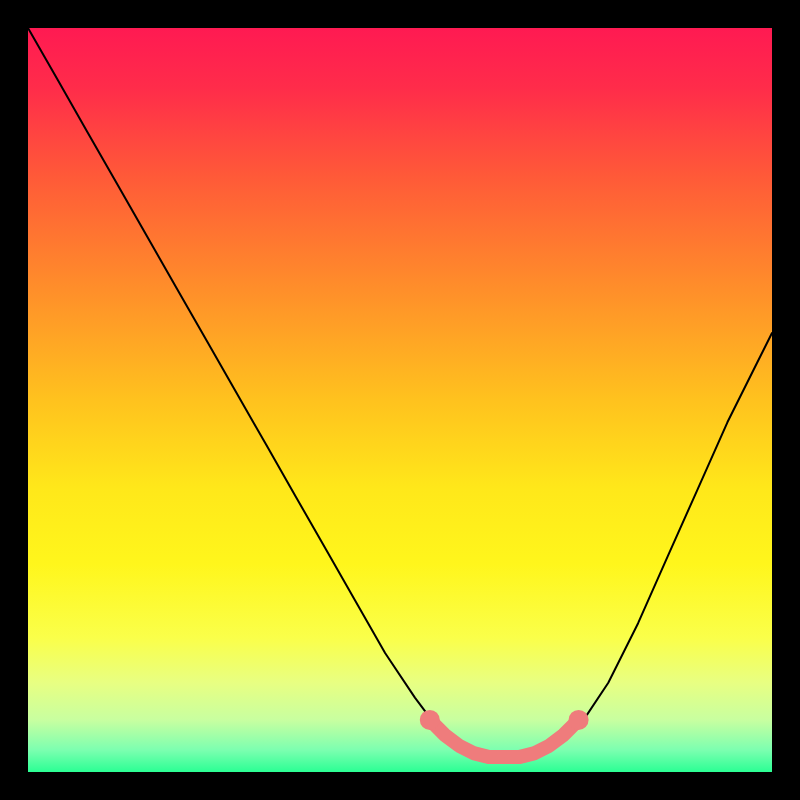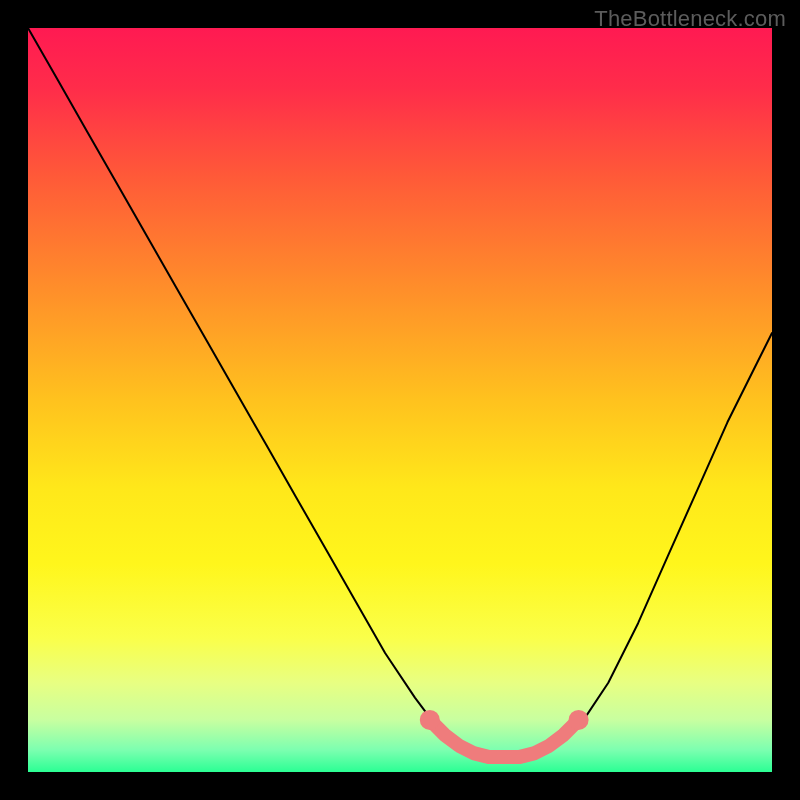--- a/index.html
+++ b/index.html
@@ -39,21 +39,20 @@
   }
   svg {
     display: block;
   }
 </style>
 </head>
 <body>
 
 <div class="frame">
 
-  <div class="watermark">TheBottleneck.com</div>
 
   <div class="plot-area">
     <svg id="chart-svg" width="744" height="744" viewBox="0 0 744 744" preserveAspectRatio="none">
       <defs>
         <linearGradient id="bg-grad" x1="0" y1="0" x2="0" y2="1">
             <stop offset="0%" stop-color="#ff1a52"></stop>
             <stop offset="8%" stop-color="#ff2c4a"></stop>
             <stop offset="20%" stop-color="#ff5a38"></stop>
             <stop offset="35%" stop-color="#ff8e2a"></stop>
             <stop offset="50%" stop-color="#ffc21e"></stop>

